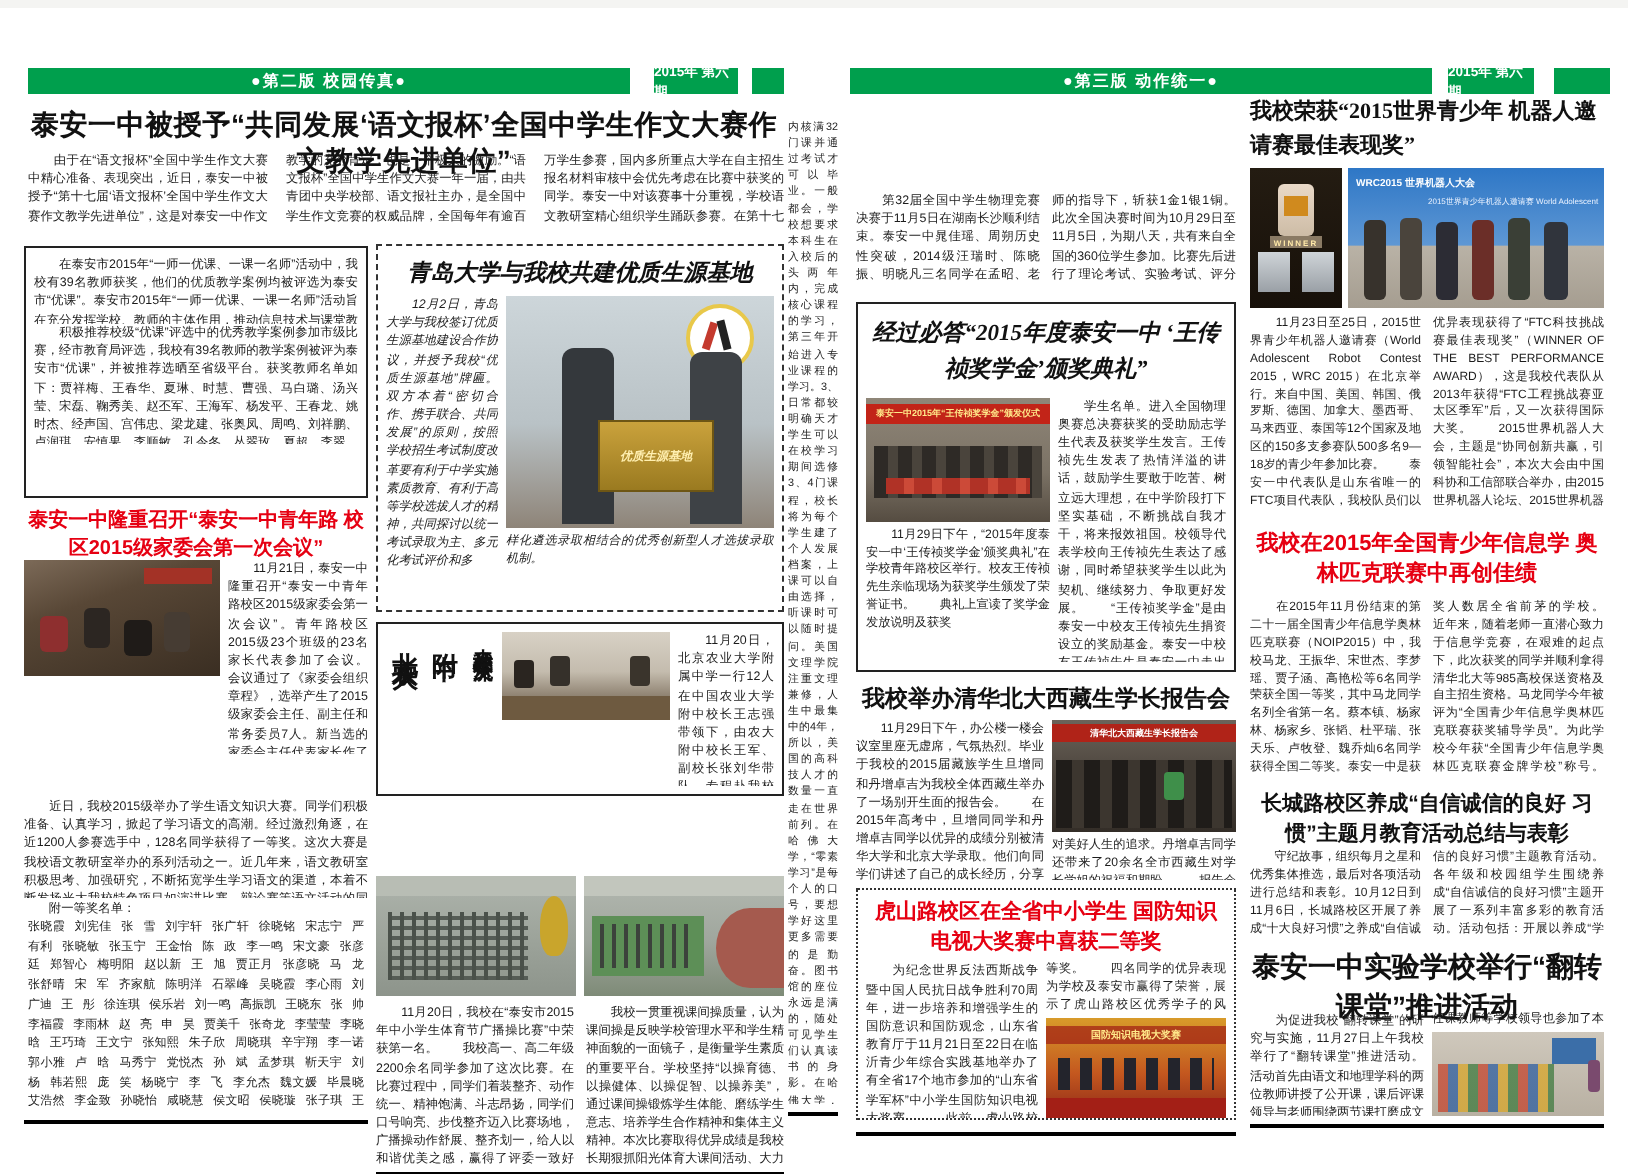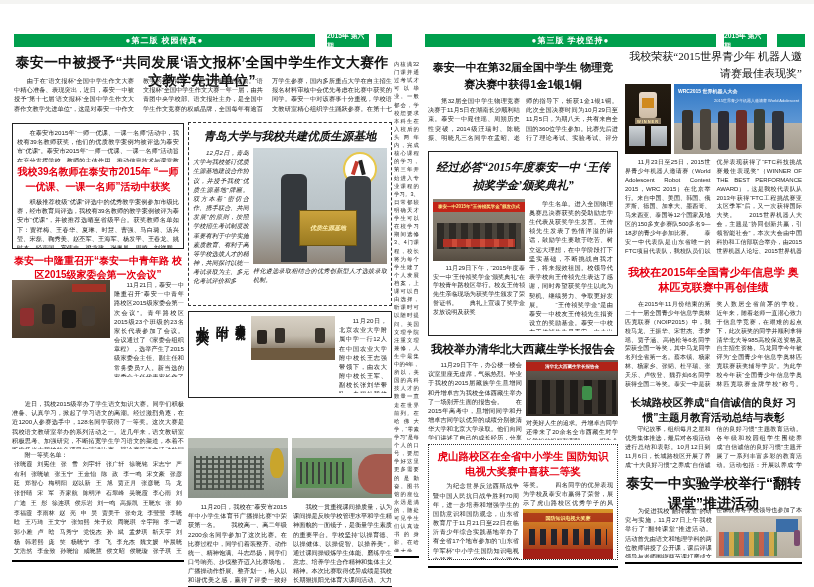--- a/index.html
+++ b/index.html
@@ -13,21 +13,21 @@
   .endblock{background:#009f4d;}
   .bodytxt{font-size:6.2px;line-height:1.48;text-align:justify;color:#1c1c1c;overflow:hidden;}
   .tiny{font-size:5.4px;line-height:1.5;}
   .cols2{column-count:2;column-gap:6px;}
   .cols3{column-count:3;column-gap:9px;}
   .lead-title{font-size:14px;font-weight:bold;color:#111;text-align:center;letter-spacing:0.3px;}
   .red-title{color:#e60012;font-weight:bold;text-align:center;}
   .black-title{color:#111;font-weight:bold;text-align:center;}
   .styl-title{font-weight:bold;text-align:center;color:#5a7420;text-shadow:1px 1px 0 #2c3d0e;letter-spacing:1.5px;}
   .calli-title{font-family:"Liberation Serif",serif;font-style:italic;font-weight:bold;color:#111;text-align:center;}
-  .serif-title{font-family:"Liberation Serif",serif;font-weight:normal;color:#111;text-align:right;}
+  .serif-title{font-family:"Liberation Serif",serif;font-weight:bold;color:#111;text-align:left;}
   .boxed{border:1px solid #222;box-sizing:border-box;padding:4px;overflow:hidden;background:#fff;}
   .boxed-dash{border:1px dashed #333;}
   .boxed-dot{border:1.5px dotted #333;}
   .photo{position:relative;overflow:hidden;background:#9a938a;}
   .fig{position:absolute;}
   .rule{background:#000;}
   .vtitle{writing-mode:vertical-rl;font-weight:bold;color:#111;letter-spacing:2px;}
   .banner{position:absolute;left:0;right:0;display:flex;align-items:center;justify-content:center;
           color:#ffe98a;font-weight:bold;white-space:nowrap;overflow:hidden;}
   .caption{font-size:6.1px;line-height:1.45;text-align:justify;color:#1c1c1c;overflow:hidden;}
@@ -44,21 +44,20 @@
   <div class="abs issuebox" style="left:327px;top:30px;width:42px;height:13px;">
     <span>2015年 第六期</span>
   </div>
   <div class="abs endblock" style="left:376px;top:30px;width:16px;height:13px;"></div>
 
   <div class="abs lead-title" style="left:12px;top:50px;width:380px;height:18px;">泰安一中被授予“共同发展‘语文报杯’全国中学生作文大赛作文教学先进单位”</div>
   <div class="abs bodytxt cols3" style="left:14px;top:72px;width:378px;height:42px;">　　由于在“语文报杯”全国中学生作文大赛中精心准备、表现突出，近日，泰安一中被授予“第十七届‘语文报杯’全国中学生作文大赛作文教学先进单位”，这是对泰安一中作文教学的充分肯定，也是一个极大的激励。“语文报杯”全国中学生作文大赛一年一届，由共青团中央学校部、语文报社主办，是全国中学生作文竞赛的权威品牌，全国每年有逾百万学生参赛，国内多所重点大学在自主招生报名材料审核中会优先考虑在比赛中获奖的同学。泰安一中对该赛事十分重视，学校语文教研室精心组织学生踊跃参赛。在第十七届“语文报杯”全国中学生作文大赛中，泰安一中学生表现突出，成绩斐然，共有99名学生获奖。其中，全国一等奖2人，全国二等奖2人，另有12名同学获泰山赛区特等奖，21名同学获泰山赛区一等奖，28名同学获泰山赛区二等奖，28名同学获泰山赛区三等奖。这些优异的获奖成绩体现了泰安一中学生扎实的语文功底和深厚的写作素养，也极大地激发了学生参与社会实践、观察和写作的热情。</div>
 
   <div class="abs boxed" style="left:12px;top:119px;width:172px;height:126px;">
     <div class="bodytxt" style="height:34px;">　　在泰安市2015年“一师一优课、一课一名师”活动中，我校有39名教师获奖，他们的优质教学案例均被评选为泰安市“优课”。泰安市2015年“一师一优课、一课一名师”活动旨在充分发挥学校、教师的主体作用，推动信息技术与课堂教学的深度融合，逐步形成系统的优质数字教育资源。我校对此项活动高度重视、精心准备，认真开展了校级“优课”评选活动，并</div>
-    <div class="red-title" style="font-size:10px;line-height:1.45;margin:3px 0;">我校39名教师在泰安市2015年 “一师一优课、一课一名师”活动中获奖</div>
     <div class="bodytxt" style="height:60px;">　　积极推荐校级“优课”评选中的优秀教学案例参加市级比赛，经市教育局评选，我校有39名教师的教学案例被评为泰安市“优课”，并被推荐选晒至省级平台。获奖教师名单如下：贾祥梅、王春华、夏琳、时慧、曹强、马白璐、汤兴莹、宋磊、鞠秀美、赵丕军、王海军、杨发平、王春龙、姚时杰、经声国、宫伟忠、梁龙建、张奥凤、周鸣、刘祥鹏、卢润琪、安慎果、李顺敏、孔令冬、丛翠玫、夏超、李翠、赵盛芹、周鑫、卢燕、王海霞、鲁爱霞、谢伟兵、贾学鑫、张美凤、隋彬、高艺、王莹、董乐。</div>
   </div>
 
   <div class="abs red-title" style="left:12px;top:250px;width:172px;font-size:10px;line-height:1.35;">泰安一中隆重召开“泰安一中青年路 校区2015级家委会第一次会议”</div>
   <div class="abs" style="left:12px;top:276px;width:172px;height:97px;overflow:hidden;">
     <div class="photo" style="float:left;width:98px;height:58px;margin:0 4px 2px 0;background:linear-gradient(160deg,#7c6a58 0%,#584736 35%,#3a2e22 100%);">
       <div class="fig" style="left:60px;top:4px;width:34px;height:8px;background:#a33226;"></div>
       <div class="fig" style="left:8px;top:28px;width:14px;height:18px;background:#8e2f2f;border-radius:3px;"></div>
       <div class="fig" style="left:30px;top:24px;width:13px;height:20px;background:#2c2622;border-radius:3px;"></div>
       <div class="fig" style="left:50px;top:30px;width:14px;height:18px;background:#1f1b18;border-radius:3px;"></div>
@@ -127,28 +126,27 @@
   <div class="abs" style="left:188px;top:498px;width:204px;height:82px;display:flex;gap:6px;">
     <div class="bodytxt" style="flex:1;">　　11月20日，我校在“泰安市2015年中小学生体育节广播操比赛”中荣获第一名。　　我校高一、高二年级2200余名同学参加了这次比赛。在比赛过程中，同学们着装整齐、动作统一、精神饱满、斗志昂扬，同学们口号响亮、步伐整齐迈入比赛场地，广播操动作舒展、整齐划一，给人以和谐优美之感，赢得了评委一致好评，最终荣获第一名。</div>
     <div class="bodytxt" style="flex:1;">　　我校一贯重视课间操质量，认为课间操是反映学校管理水平和学生精神面貌的一面镜子，是衡量学生素质的重要平台。学校坚持“以操育德、以操健体、以操促智、以操养美”，通过课间操锻炼学生体能、磨练学生意志、培养学生合作精神和集体主义精神。本次比赛取得优异成绩是我校长期狠抓阳光体育大课间活动、大力开展群体性体育活动的缩影。</div>
   </div>
   <div class="abs rule" style="left:188px;top:582px;width:204px;height:2px;"></div>
 
   <div class="abs bodytxt tiny" style="left:394px;top:56px;width:25px;height:492px;">内核满32门课并通过考试才可以毕业。一般都会，学校想要求本科生在入校后的头两年内，完成核心课程的学习，第三年开始进入专业课程的学习。3、日常都较明确天才学生可以在校学习期间选修3、4门课程，校长将为每个学生建了个人发展档案，上课可以自由选择，听课时可以随时提问。美国文理学院注重文理兼修，人生中最集中的4年，所以，美国的高科技人才的数量一直走在世界前列。在哈佛大学，“零素学习”是每个人的口号，要想学好这里更多需要的是勤奋。图书馆的座位永远是满的，随处可见学生们认真读书的身影。在哈佛大学，教授会时常提醒学生们要提前做好预习的准备，“学习”对每个学生而言，既是时间的投入，也是方法的探索。哈佛的学生告诉我们：学习不是因为缺少时间，而是缺少努力。在这里永远没有最好，只有更好，永不满足的学习是走向成功的第一步。</div>
   <div class="abs rule" style="left:394px;top:552px;width:25px;height:2px;"></div>
 
   <div class="abs greenbar" style="left:425px;top:30px;width:291px;height:13px;">
-    <span>●第三版  学校坚持●</span>
+    <span>●第三版  动作统一●</span>
   </div>
   <div class="abs issuebox" style="left:724px;top:30px;width:43px;height:13px;">
     <span>2015年 第六期</span>
   </div>
   <div class="abs endblock" style="left:777px;top:30px;width:28px;height:13px;"></div>
 
-  <div class="abs black-title" style="left:428px;top:55px;width:190px;font-size:11px;line-height:1.5;">泰安一中在第32届全国中学生 物理竞赛决赛中获得1金1银1铜</div>
   <div class="abs bodytxt cols2" style="left:428px;top:92px;width:190px;height:50px;">　　第32届全国中学生物理竞赛决赛于11月5日在湖南长沙顺利结束。泰安一中晁佳瑶、周朔历史性突破，2014级汪瑞时、陈晓振、明晓凡三名同学在孟昭、老师的指导下，斩获1金1银1铜。　　此次全国决赛时间为10月29日至11月5日，为期八天，共有来自全国的360位学生参加。比赛先后进行了理论考试、实验考试、评分讲规等环节。本届大赛共有102人获得一等奖、120人获得二等奖、128人获得三等奖。山东省获得2金2银7铜的好成绩，其中泰安一中获1金1银1铜。　　泰安一中获奖的三名同学中，汪瑞时获得金牌，总分和理论分均全省第一；陈晓振同学获得银牌，理论分全省第二；明晓凡同学获得铜牌。由于成绩突出，汪瑞时获保送清华大学、北京大学降至一本线录取资格，明晓凡、陈晓振同学获清华大学降40分录取资格和中国科技大学降至一本线录取资格。</div>
 
   <div class="abs boxed" style="left:428px;top:147px;width:190px;height:185px;">
     <div class="calli-title" style="font-size:11.5px;line-height:1.6;margin:2px 0 4px 0;">经过必答“2015年度泰安一中 ‘王传祯奖学金’颁奖典礼”</div>
     <div style="display:flex;gap:4px;height:132px;overflow:hidden;">
       <div style="flex:none;width:92px;display:flex;flex-direction:column;gap:3px;">
         <div class="photo" style="height:62px;background:linear-gradient(180deg,#8f8678 0%,#7b7265 60%,#554c41 100%);">
           <div class="banner" style="top:3px;height:10px;background:#c22418;font-size:4.5px;">
             <span>泰安一中2015年“王传祯奖学金”颁发仪式</span>
           </div>

